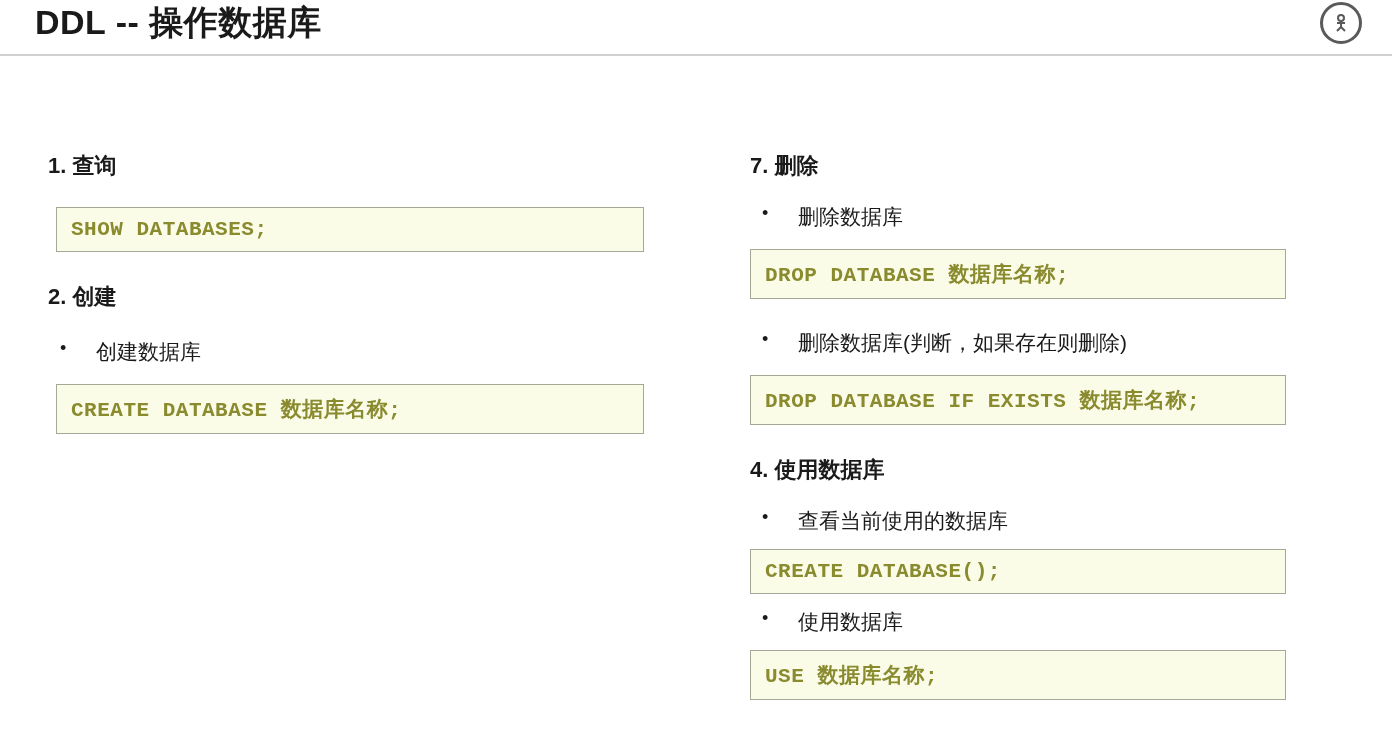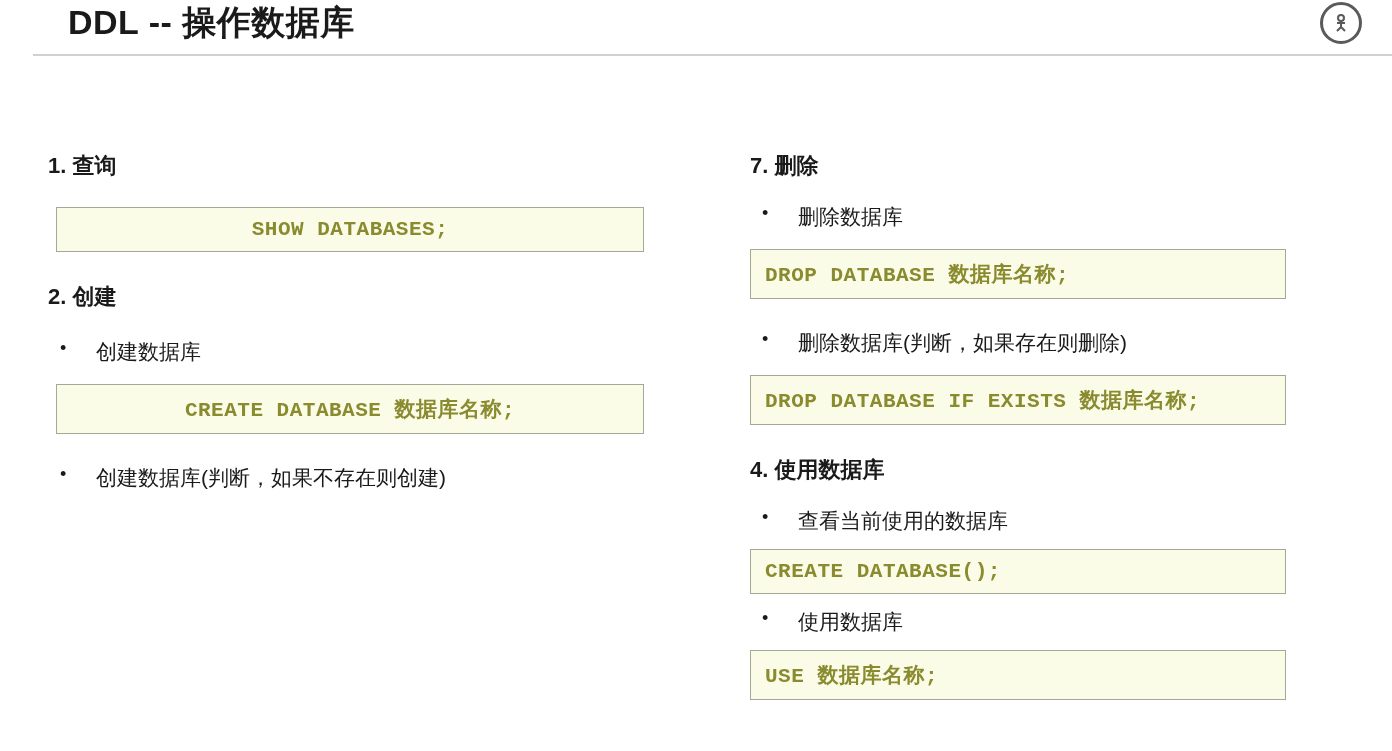--- a/index.html
+++ b/index.html
@@ -14,21 +14,20 @@
       height: 751px;
       overflow: hidden;
       position: relative;
     }
     .header {
       padding: 0 35px 8px 35px;
       border-bottom: 2px solid #d0d0d0;
       display: flex;
       justify-content: space-between;
       align-items: center;
-      margin-left: 33px;
     }
     .title {
       font-size: 34px;
       font-weight: 900;
       color: #1a1a1a;
       letter-spacing: 0.5px;
     }
     .logo {
       width: 42px;
       height: 42px;
@@ -76,21 +75,20 @@
       padding: 10px 14px;
       margin: 0 0 30px 8px;
       font-family: "Consolas", "Courier New", monospace;
       font-size: 21px;
       font-weight: 600;
       color: #8a8a2e;
       letter-spacing: 0.5px;
     }
     .col-left .code-block {
       width: 588px;
-      text-align: center;
     }
     .col-right .code-block {
       width: 536px;
       margin-left: 0;
     }
     .col-right .section-heading {
       margin-bottom: 22px;
     }
     .tight {
       margin-bottom: 14px;
@@ -113,21 +111,20 @@
 </div>
 
 <div class="content">
   <div class="column col-left">
     <div class="section-heading">1. 查询</div>
     <div class="code-block">SHOW DATABASES;</div>
 
     <div class="section-heading">2. 创建</div>
     <div class="bullet-item">创建数据库</div>
     <div class="code-block">CREATE DATABASE 数据库名称;</div>
-    <div class="bullet-item">创建数据库(判断，如果不存在则创建)</div>
   </div>
 
   <div class="column col-right">
     <div class="section-heading">7. 删除</div>
     <div class="bullet-item">删除数据库</div>
     <div class="code-block">DROP DATABASE 数据库名称;</div>
     <div class="bullet-item">删除数据库(判断，如果存在则删除)</div>
     <div class="code-block">DROP DATABASE IF EXISTS 数据库名称;</div>
 
     <div class="section-heading tight2">4. 使用数据库</div>

